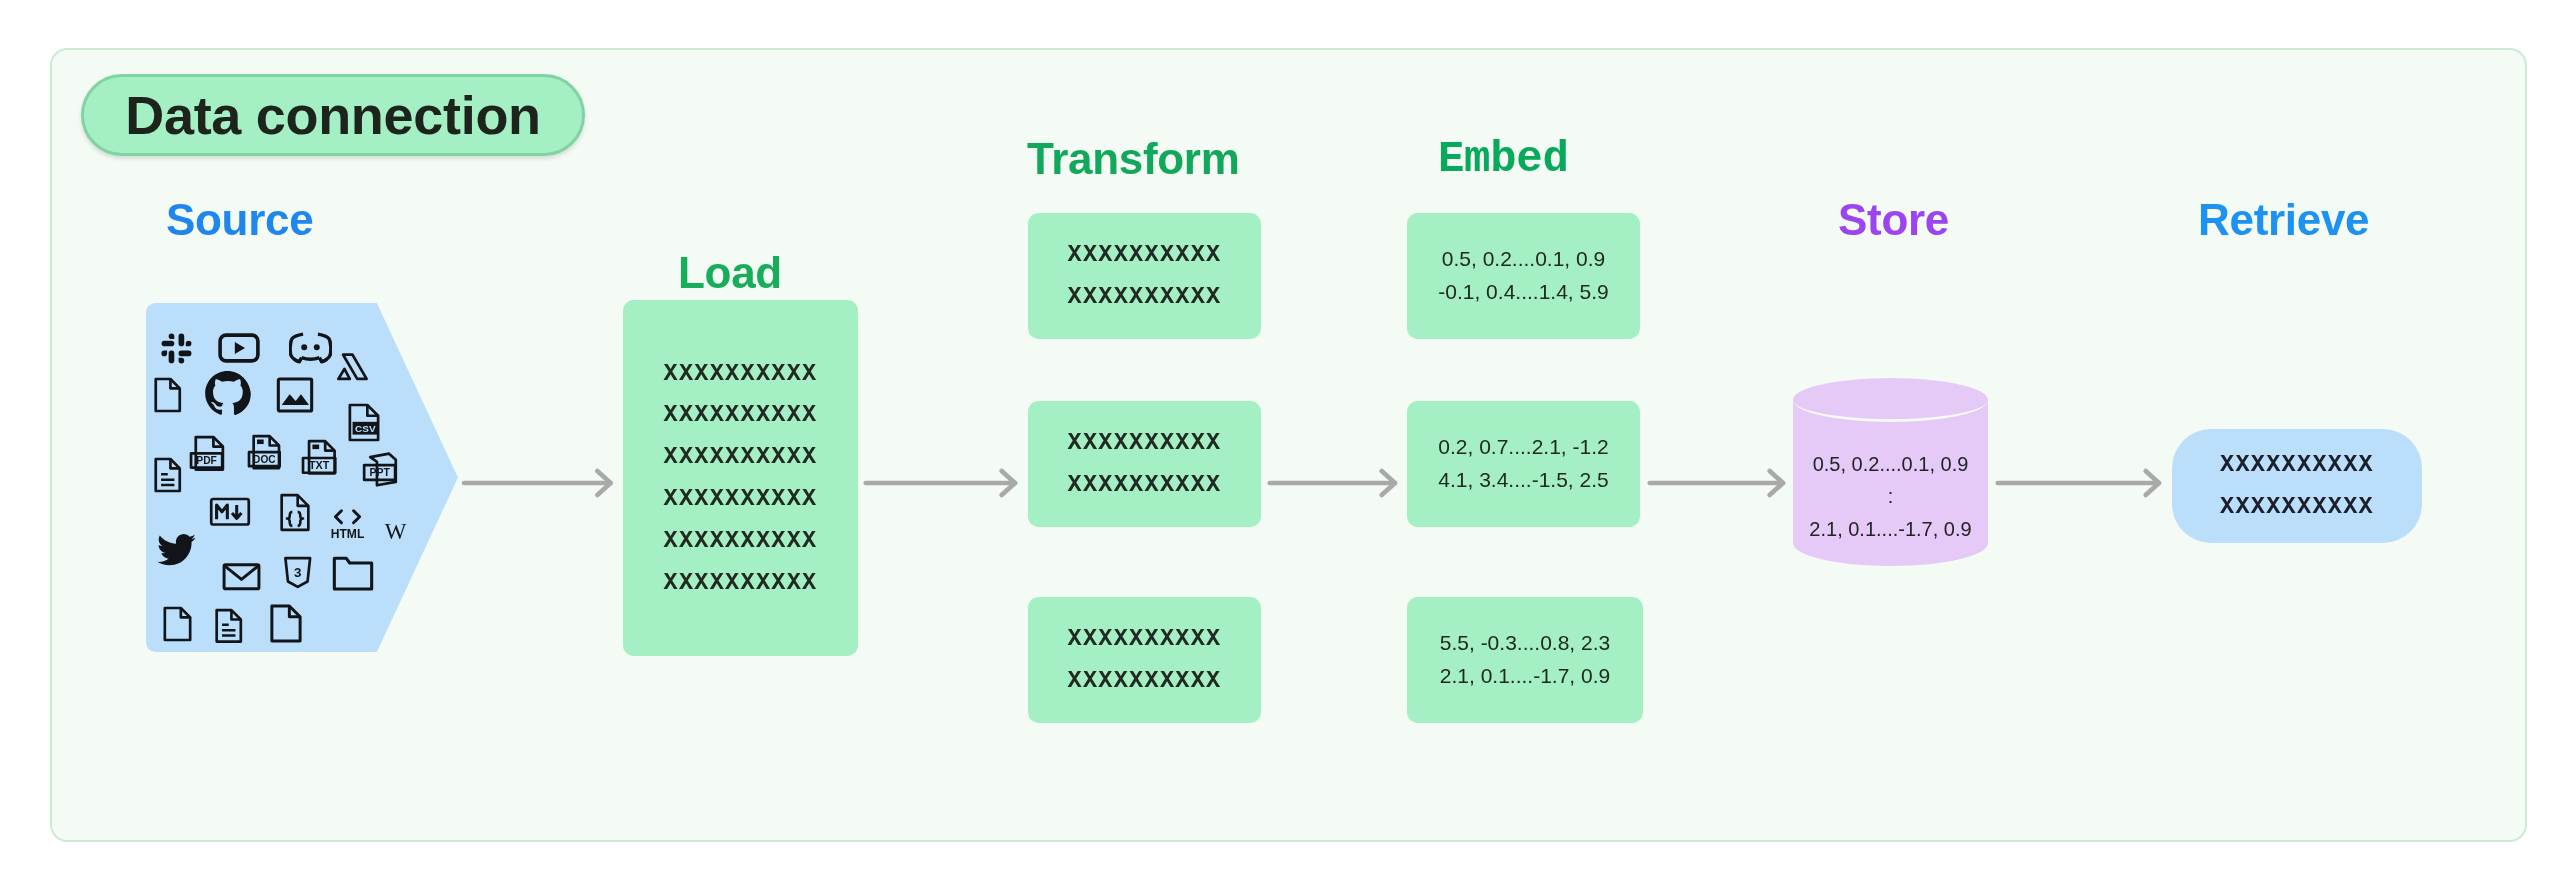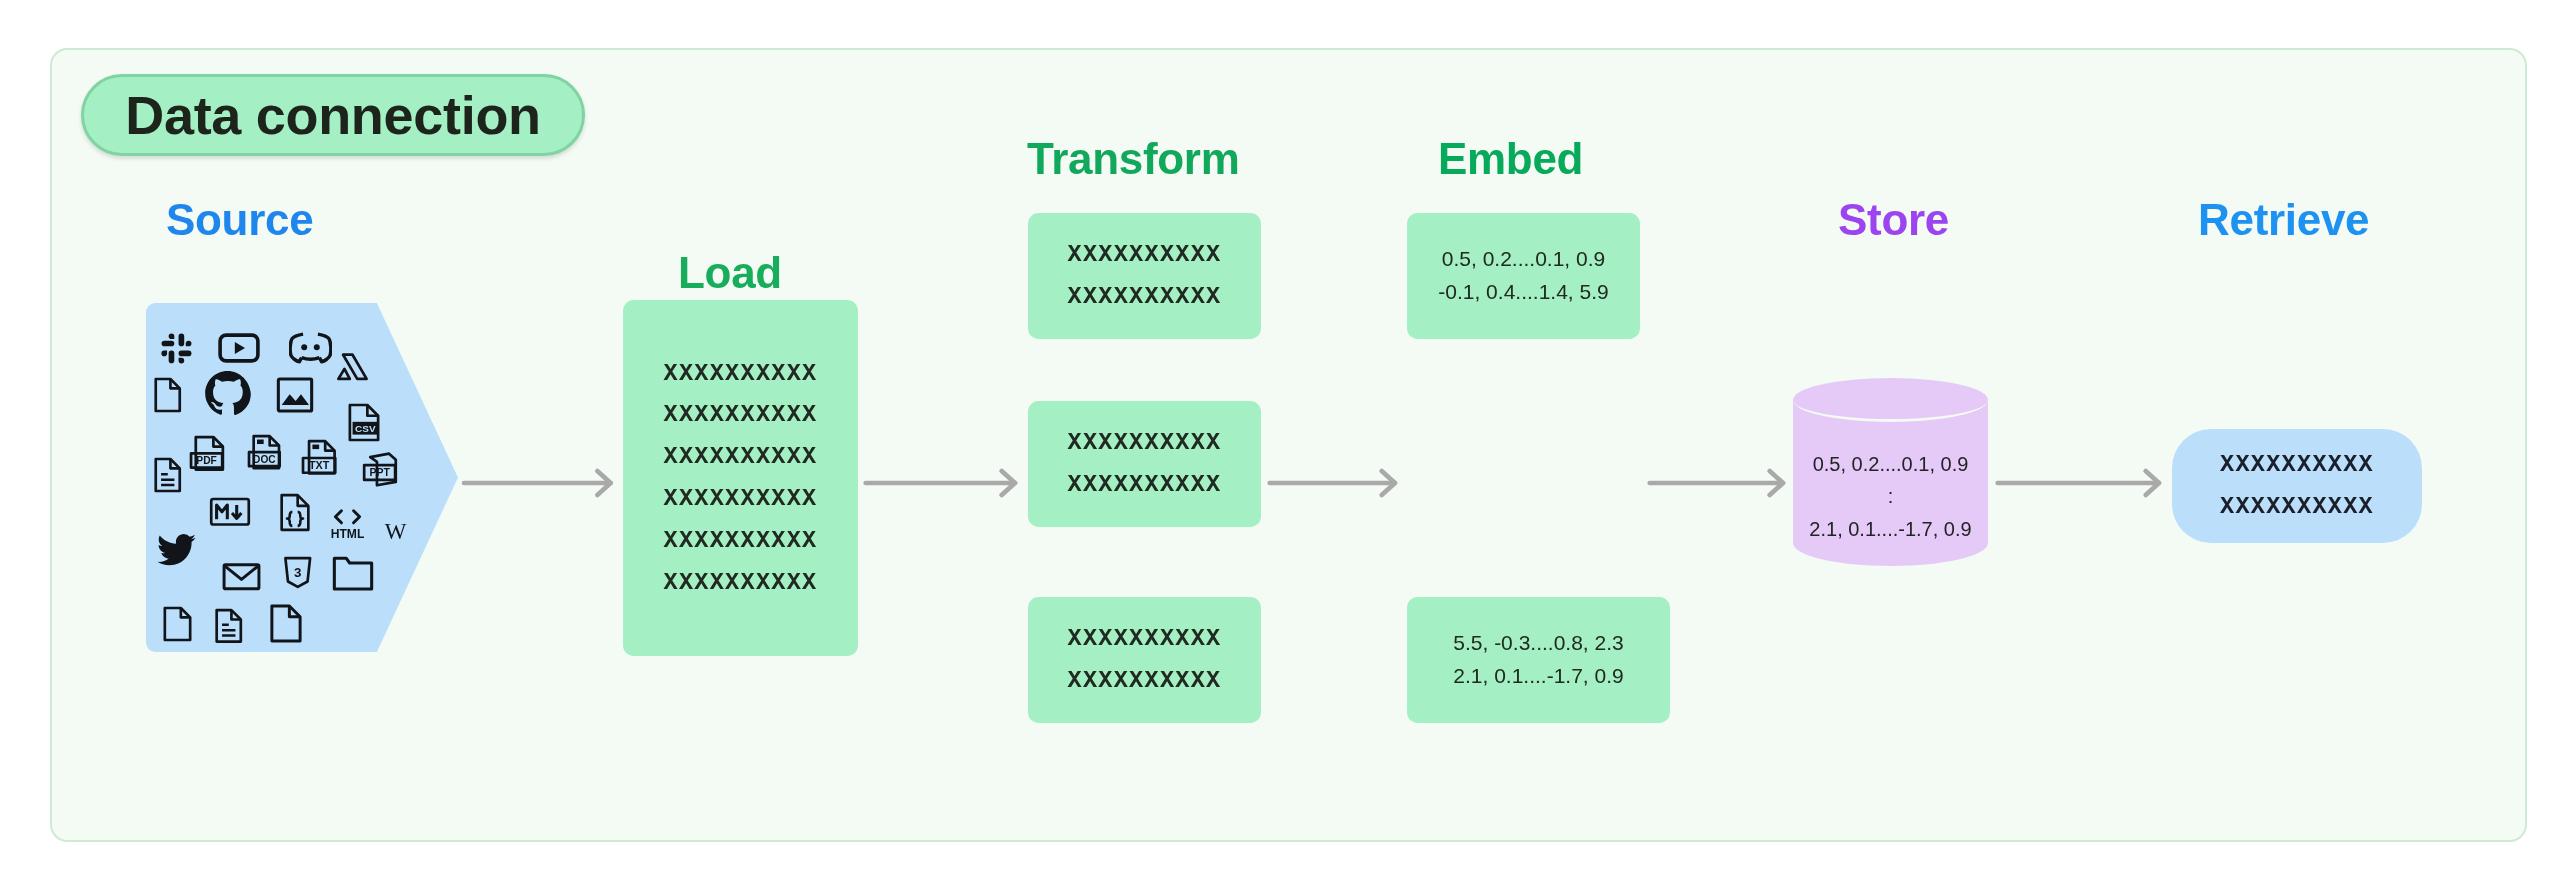--- a/index.html
+++ b/index.html
@@ -57,21 +57,21 @@
   .stage-label {
     position: absolute;
     font-size: 44px;
     font-weight: bold;
     white-space: nowrap;
     letter-spacing: -0.3px;
   }
   #label-source   { left: 166px;  top: 195px; color: #1e86ec; }
   #label-load     { left: 678px; top: 204px; color: #18ad5b; margin-top: 44px; }
   #label-transform{ left: 1027px; top: 134px; color: #12a85b; }
-  #label-embed    { left: 1438px; top: 134px; color: #07a95b; }
+  #label-embed    { left: 1438px; top: 134px; color: #07a95b; font-family: Liberation Mono, monospace; }
   #label-store    { left: 1838px; top: 195px; color: #9b44f0; }
   #label-retrieve { left: 2198px; top: 195px; color: #1e92f0; }
 
   
   #source-shape {
     position: absolute;
     left: 146px;
     top: 303px;
     width: 312px;
     height: 349px;
@@ -127,21 +127,21 @@
   #load-box { left: 623px;  top: 300px;  width: 235px; height: 356px; }
 
   
   #transform-1 { left: 1028px; top: 213px; width: 233px; height: 126px; }
   #transform-2 { left: 1028px; top: 401px; width: 233px; height: 126px; }
   #transform-3 { left: 1028px; top: 597px; width: 233px; height: 126px; }
 
   
   #embed-1 { left: 1407px; top: 213px; width: 233px; height: 126px; }
   #embed-2 { left: 1407px; top: 401px; width: 233px; height: 126px; }
-  #embed-3 { left: 1407px; top: 597px; width: 263px; height: 126px; }
+  #embed-3 { left: 1407px; top: 597px; width: 236px; height: 126px; }
 
   
   #store-cylinder {
     position: absolute;
     left: 1793px;
     top: 378px;
     width: 195px;
     height: 207px;
   }
   #store-cylinder .cyl-body {
@@ -434,20 +434,24 @@
   </div>
   <div class="card" id="transform-3">
     <span class="line">XXXXXXXXXX</span>
     <span class="line">XXXXXXXXXX</span>
   </div>
 
   <div class="card num" id="embed-1">
     <span class="line">0.5, 0.2....0.1, 0.9</span>
     <span class="line">-0.1, 0.4....1.4, 5.9</span>
   </div>
+  <div class="card num" id="embed-2">
+    <span class="line">0.2, 0.7....2.1, -1.2</span>
+    <span class="line">4.1, 3.4....-1.5, 2.5</span>
+  </div>
   <div class="card num" id="embed-3">
     <span class="line">5.5, -0.3....0.8, 2.3</span>
     <span class="line">2.1, 0.1....-1.7, 0.9</span>
   </div>
 
   <div id="store-cylinder">
     <div class="cyl-body"></div>
     <div class="cyl-top"></div>
     <div class="cyl-text">
       <div class="line">0.5, 0.2....0.1, 0.9</div>

